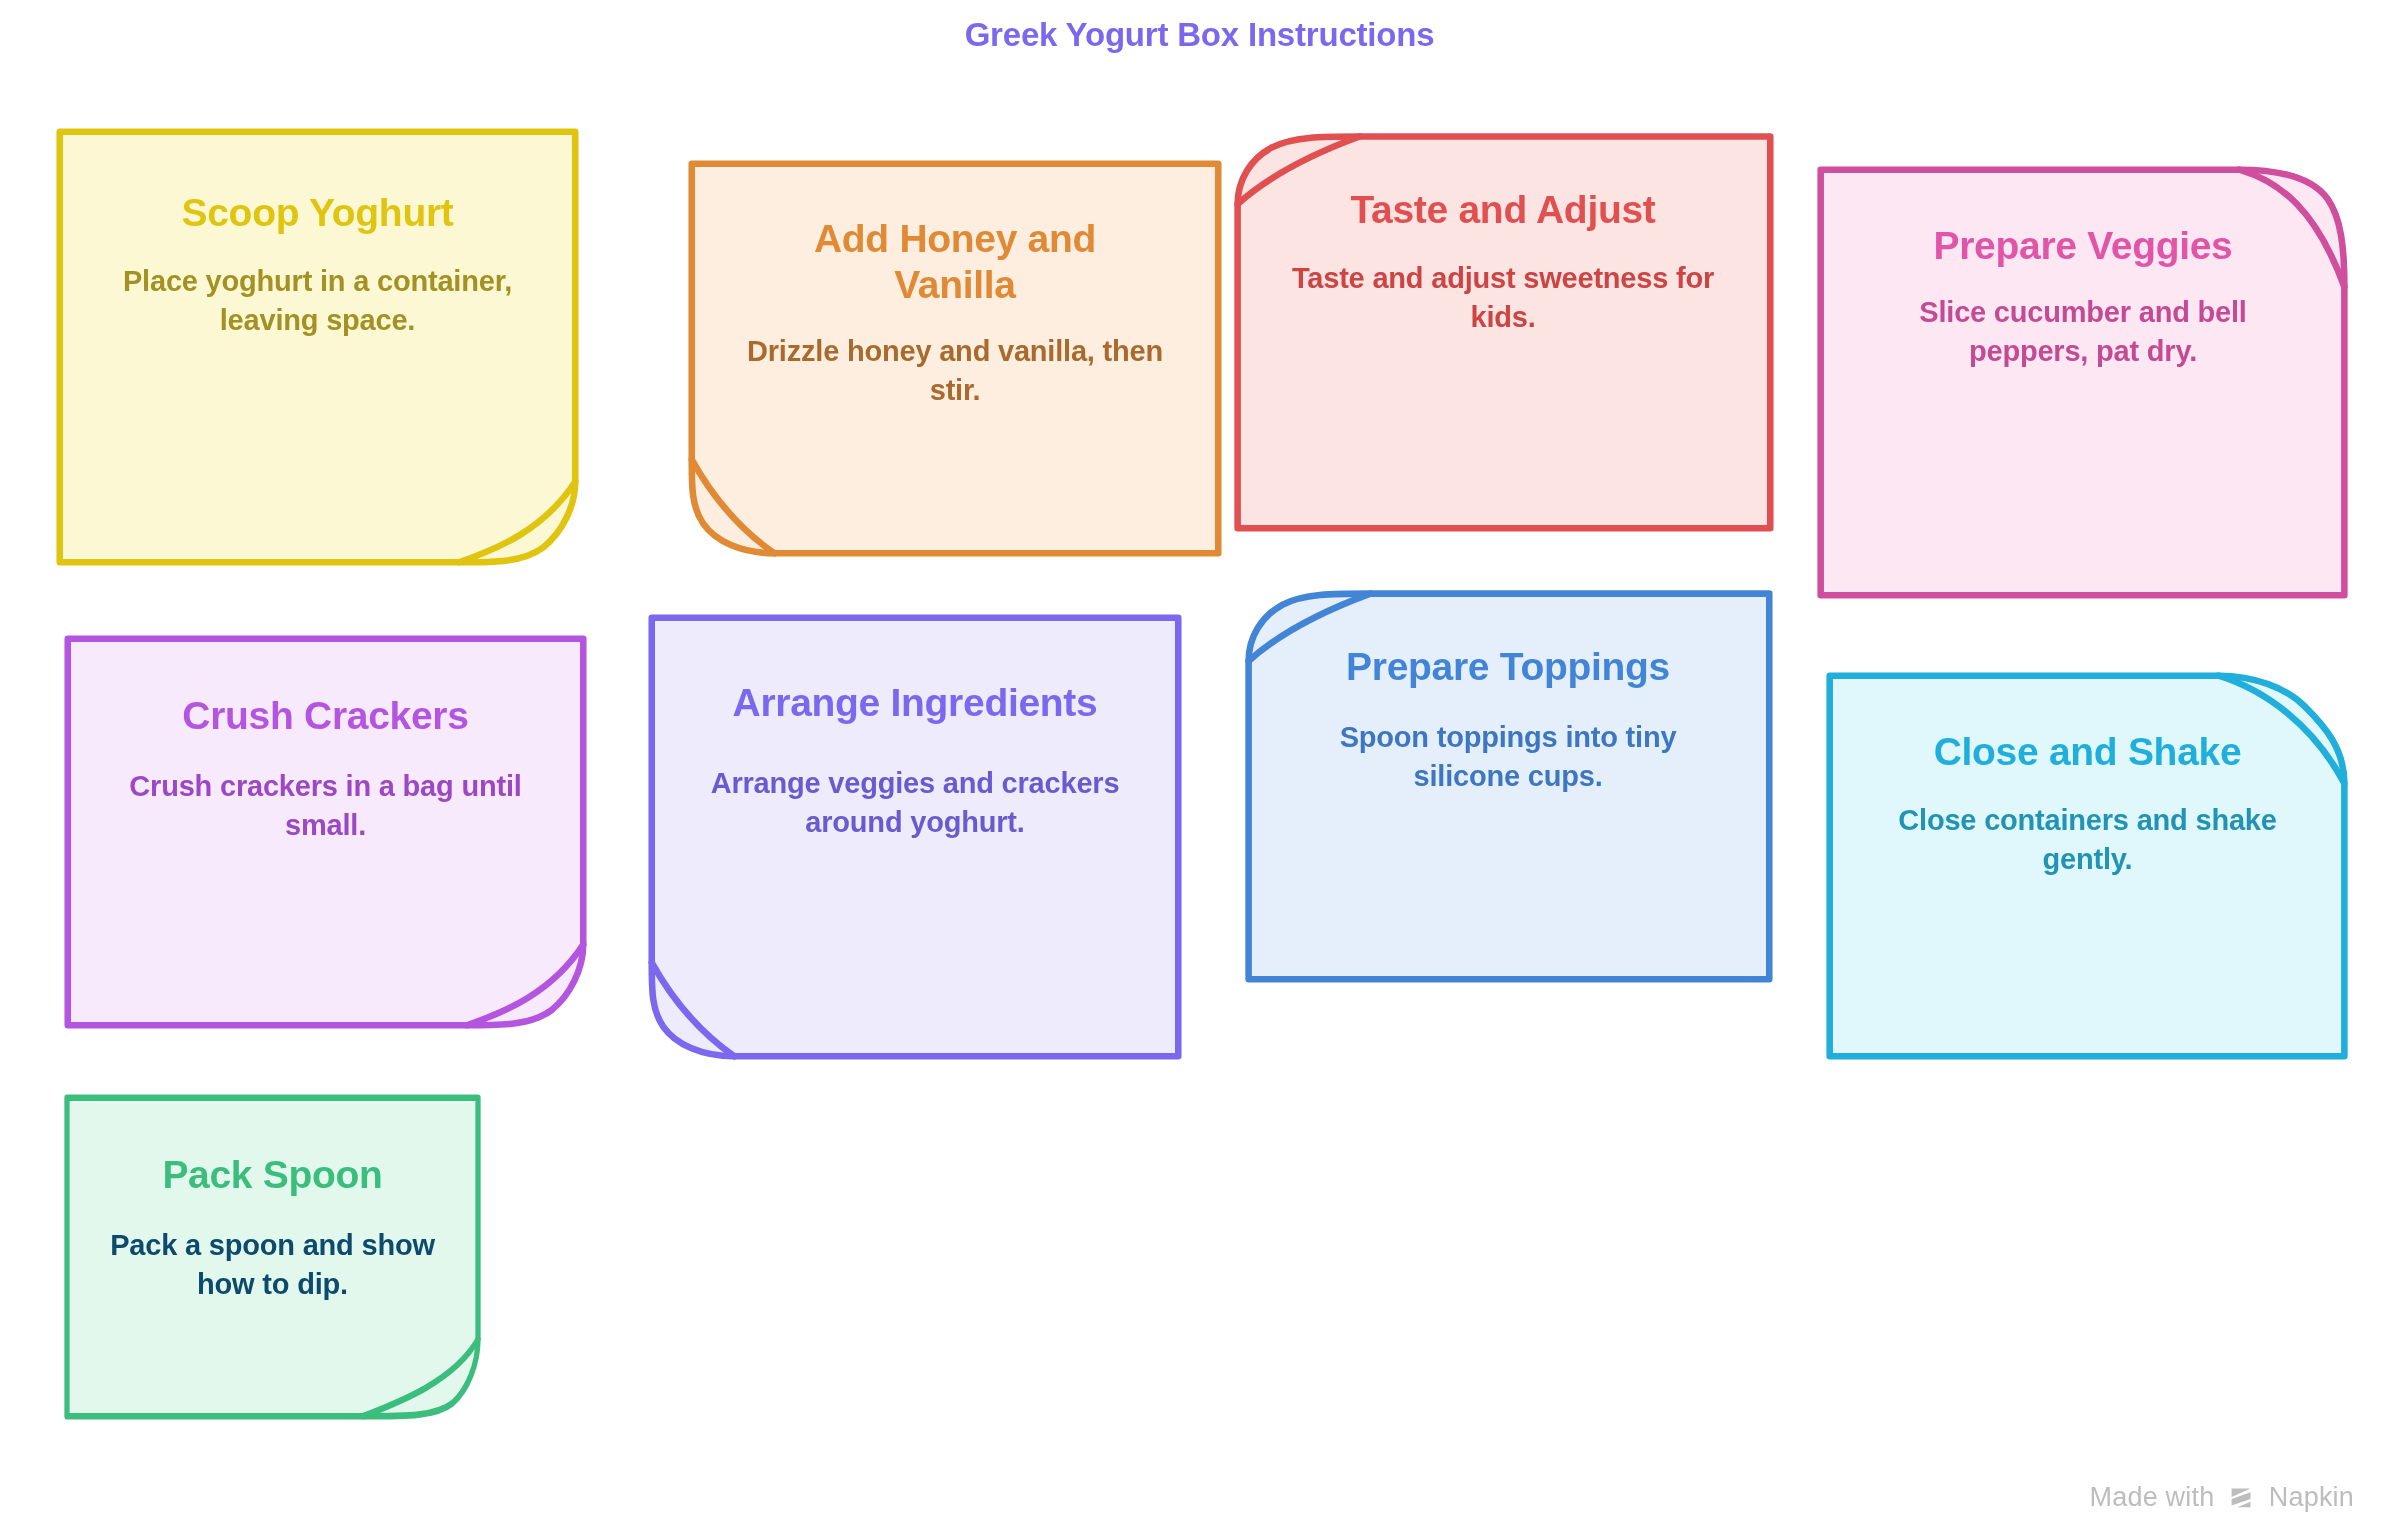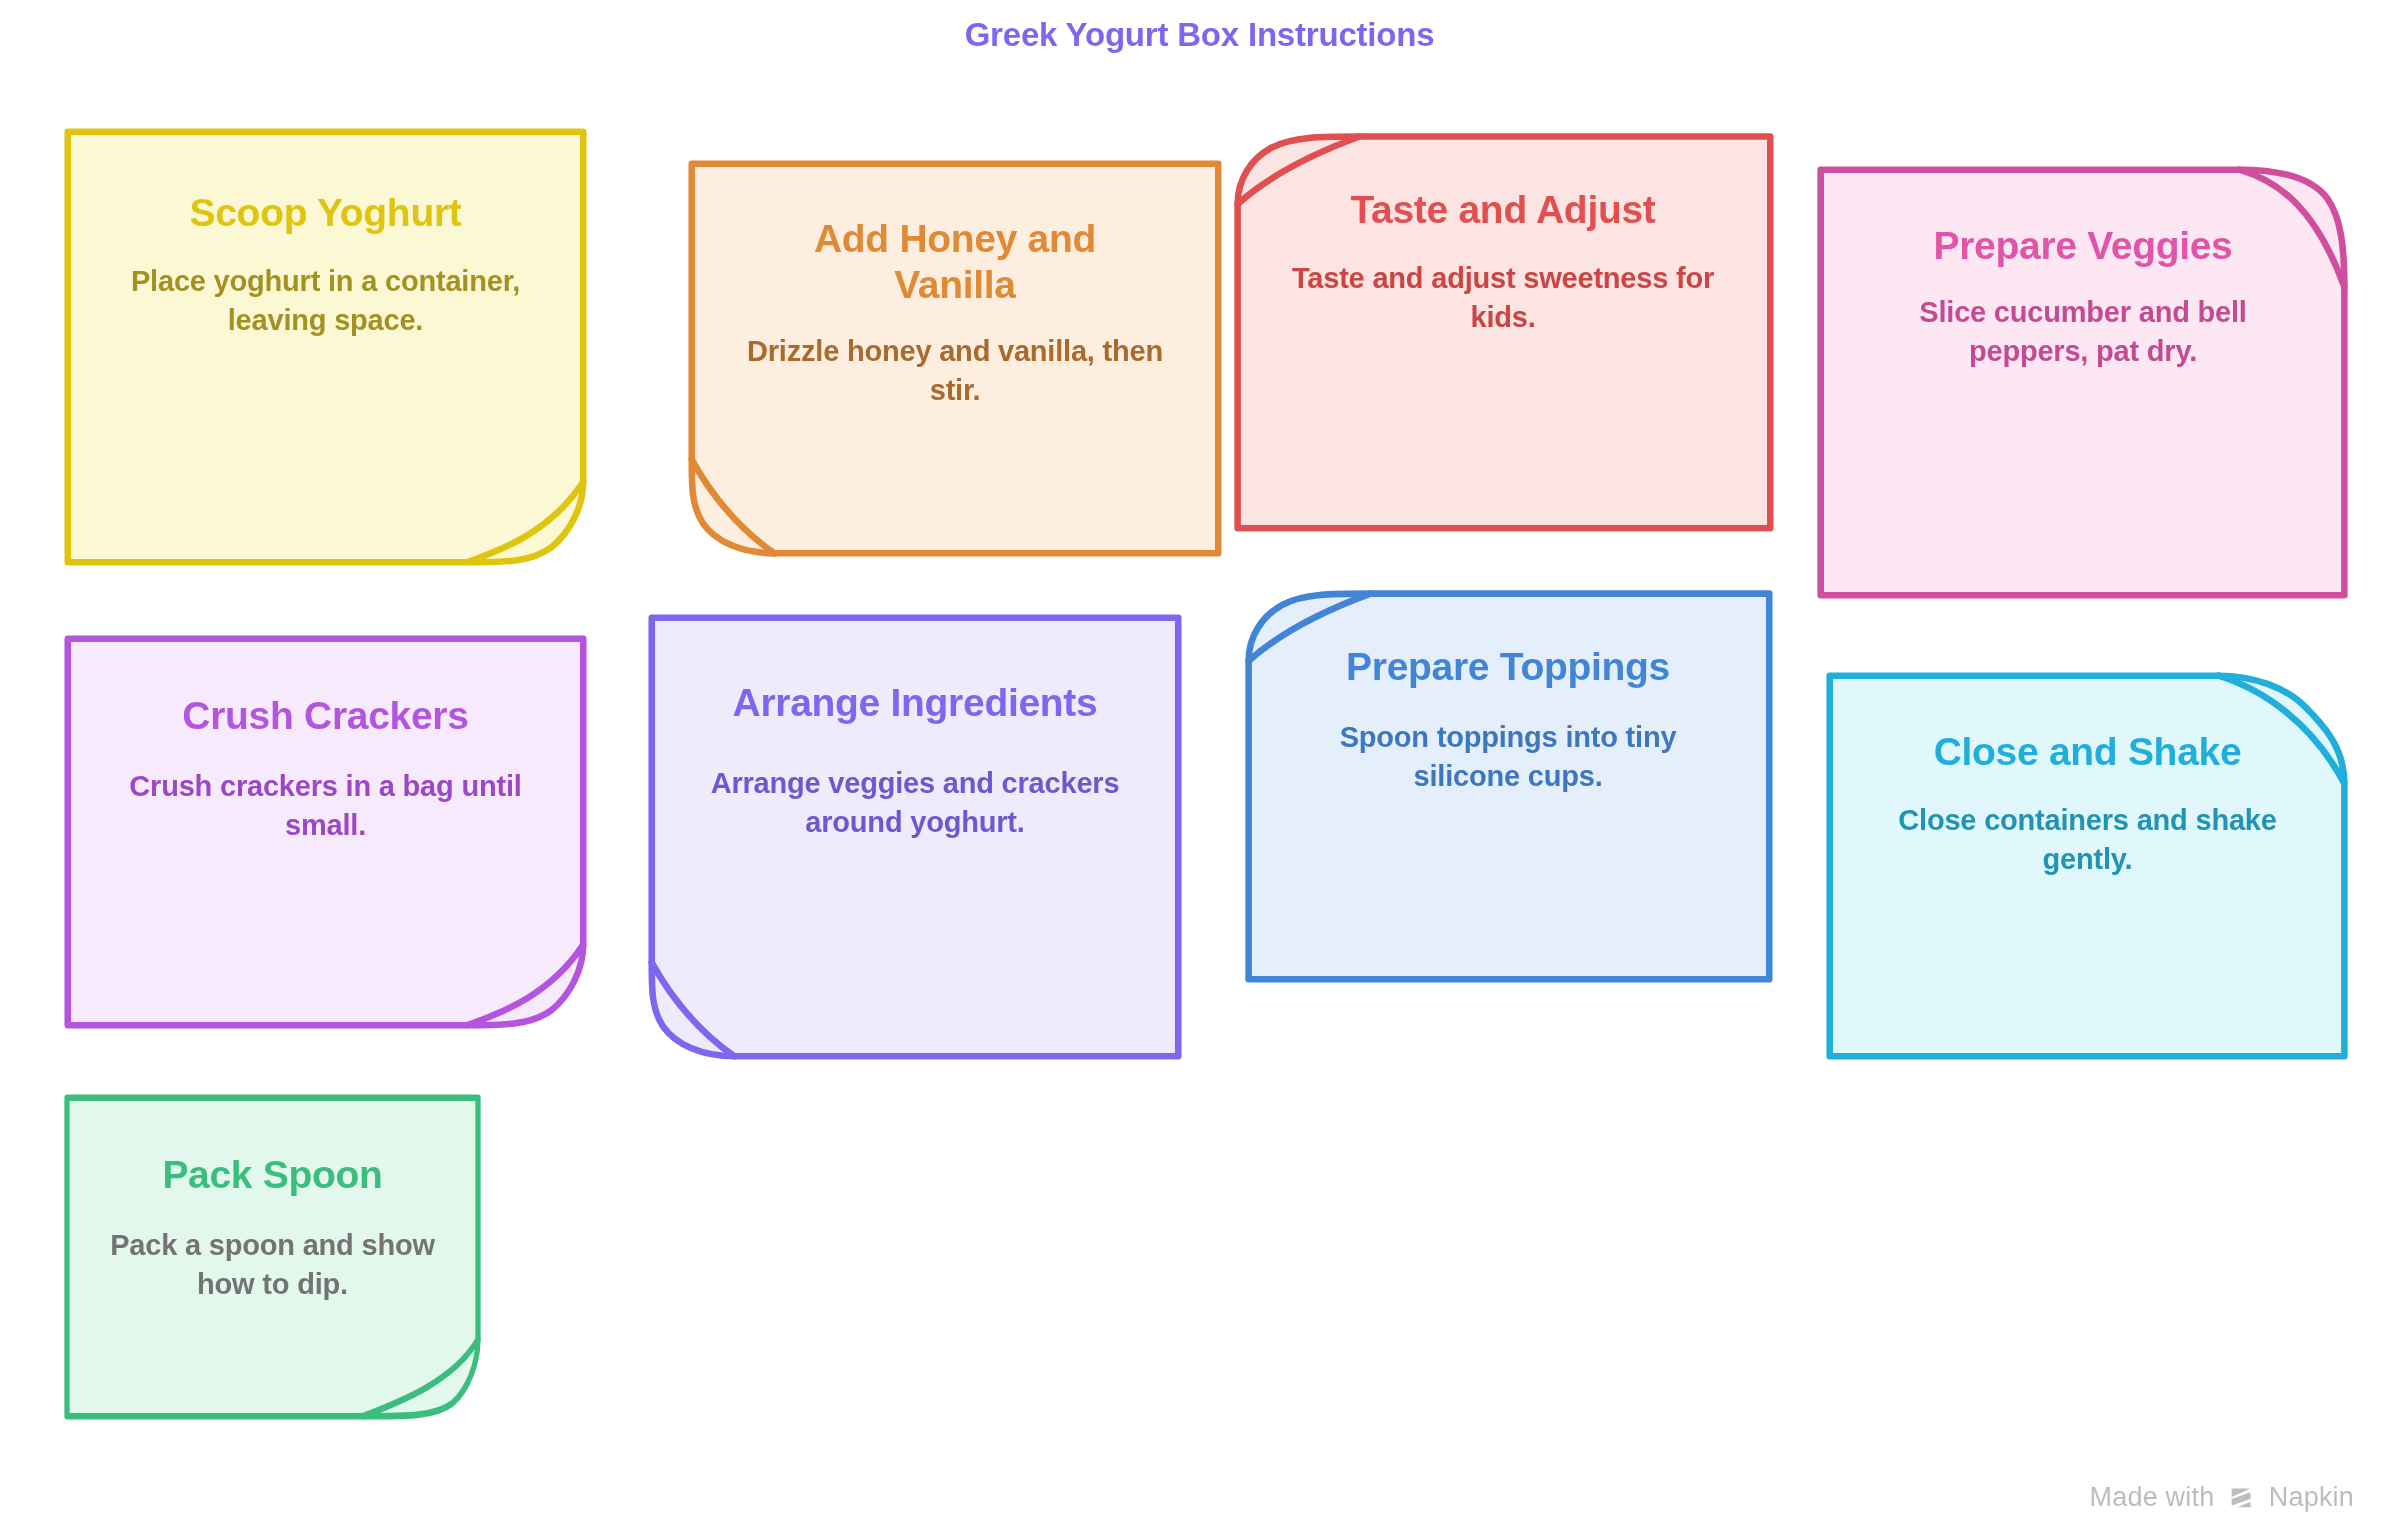--- a/index.html
+++ b/index.html
@@ -101,21 +101,21 @@
     font-size: 27px;
     letter-spacing: 0.2px;
   }
   #watermark .wm-logo { display: block; }
 </style>
 </head>
 <body>
 
 <div id="page-title">Greek Yogurt Box Instructions</div>
 
-<div class="card c1" style="left:64px; top:128px; width:523px; height:438px;">
+<div class="card c1" style="left:56px; top:128px; width:523px; height:438px;">
   <svg class="card-svg" viewBox="0 0 558 468" preserveAspectRatio="none">
     <path d="M4 4 L554 4 L554 378 C554 404 540 432 520 448 C498 464 470 464 430 464 L4 464 Z" fill="#fcf8d4" stroke="#e0c510" stroke-width="7" stroke-linejoin="round"></path>
     <path d="M430 464 C470 450 520 430 554 378" fill="none" stroke="#e0c510" stroke-width="7" stroke-linecap="round"></path>
   </svg>
   <div class="card-inner">
     <div class="card-title" style="color:#e0c510;">Scoop Yoghurt</div>
     <div class="card-body" style="color:#a39123;">Place yoghurt in a container, leaving space.</div>
   </div>
 </div>
 
@@ -196,21 +196,21 @@
   </div>
 </div>
 
 <div class="card c9" style="left:64px; top:1094px; width:417px; height:326px;">
   <svg class="card-svg" viewBox="0 0 558 348" preserveAspectRatio="none">
     <path d="M4 4 L554 4 L554 262 C554 288 540 316 520 330 C498 344 460 344 400 344 L4 344 Z" fill="#e3f8ec" stroke="#3bbd7e" stroke-width="7" stroke-linejoin="round"></path>
     <path d="M400 344 C452 328 522 306 554 262" fill="none" stroke="#3bbd7e" stroke-width="7" stroke-linecap="round"></path>
   </svg>
   <div class="card-inner">
     <div class="card-title" style="color:#3bbd7e;">Pack Spoon</div>
-    <div class="card-body" style="color:#737373;">Pack a spoon and show how to dip.</div>
+    <div class="card-body" style="color:#0c4a6e;">Pack a spoon and show how to dip.</div>
   </div>
 </div>
 
 <div id="watermark">
   <span>Made with</span>
   <svg class="wm-logo" width="32" height="32" viewBox="0 0 34 34">
     <path d="M6 8 L26 8 L6 17 Z" fill="#bdbdbd"></path>
     <path d="M6 19 L26 12 L26 19 L6 26 Z" fill="#bdbdbd"></path>
     <path d="M12 28 L26 22 L26 28 Z" fill="#bdbdbd"></path>
   </svg>

